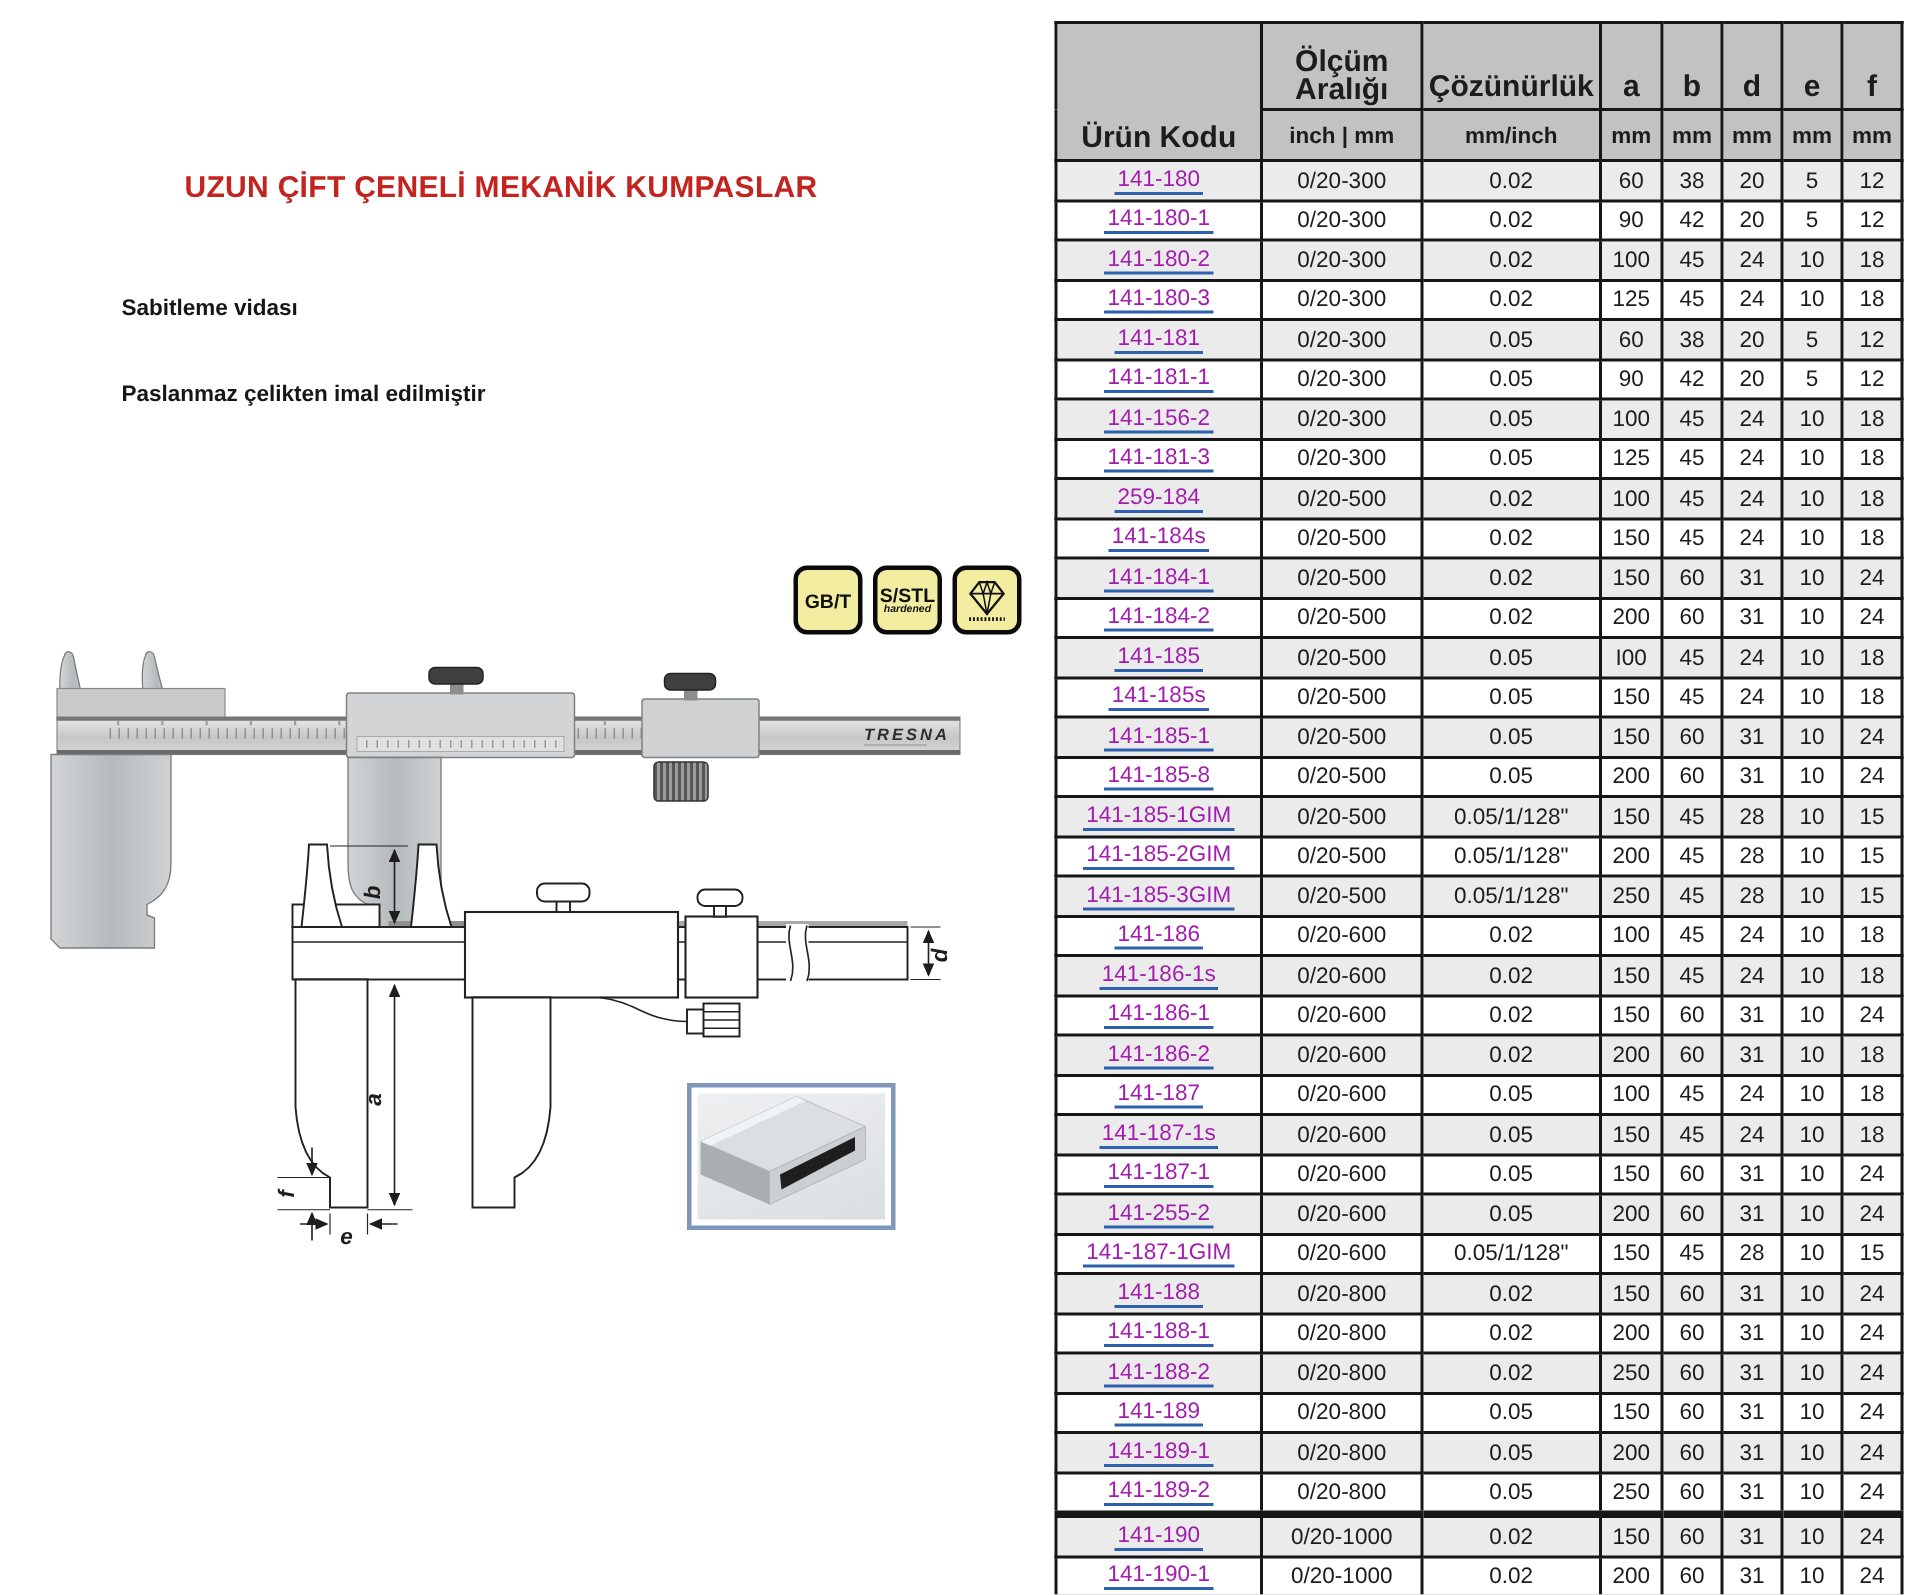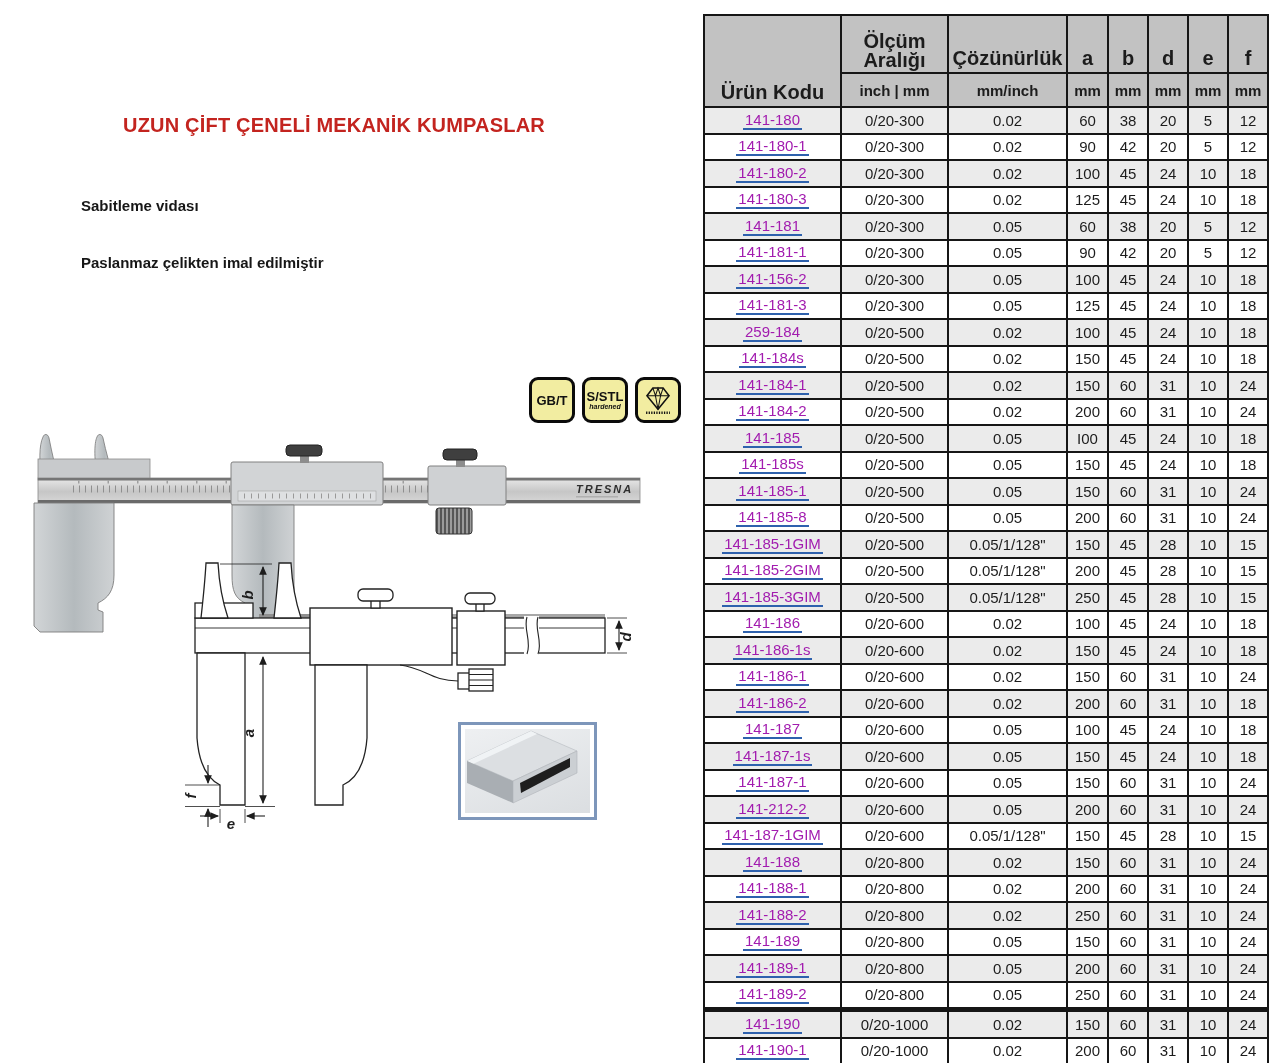--- a/index.html
+++ b/index.html
@@ -471,21 +471,21 @@
           <td><span class="code">141-187-1</span></td>
           <td>0/20-600</td>
           <td>0.05</td>
           <td>150</td>
           <td>60</td>
           <td>31</td>
           <td>10</td>
           <td>24</td>
         </tr>
         <tr class="shade">
-          <td><span class="code">141-212-2</span></td>
+          <td><span class="code">141-255-2</span></td>
           <td>0/20-600</td>
           <td>0.05</td>
           <td>200</td>
           <td>60</td>
           <td>31</td>
           <td>10</td>
           <td>24</td>
         </tr>
         <tr>
           <td><span class="code">141-187-1GIM</span></td>

